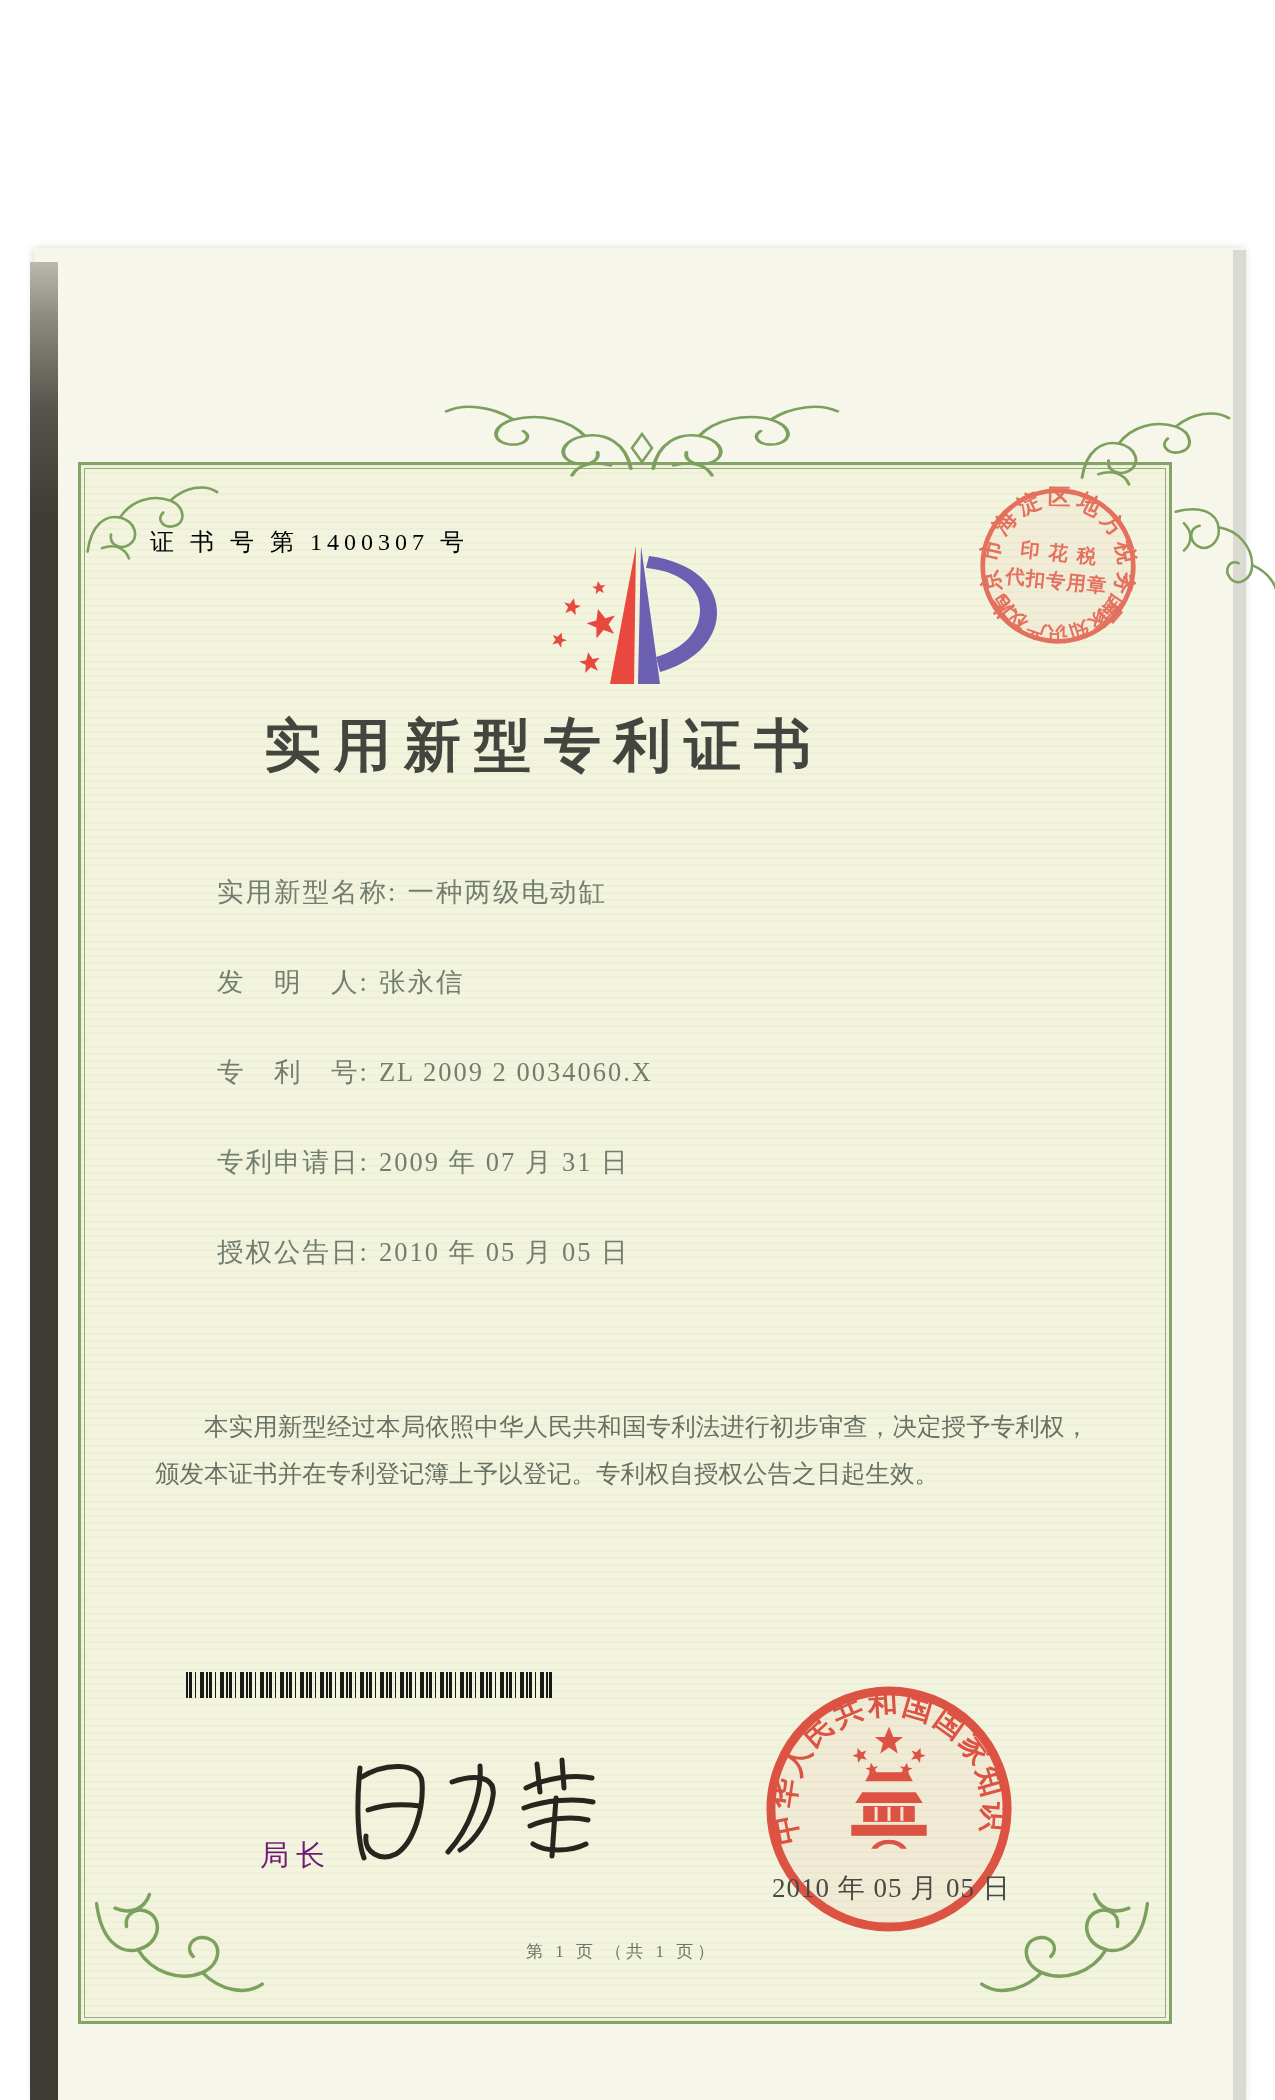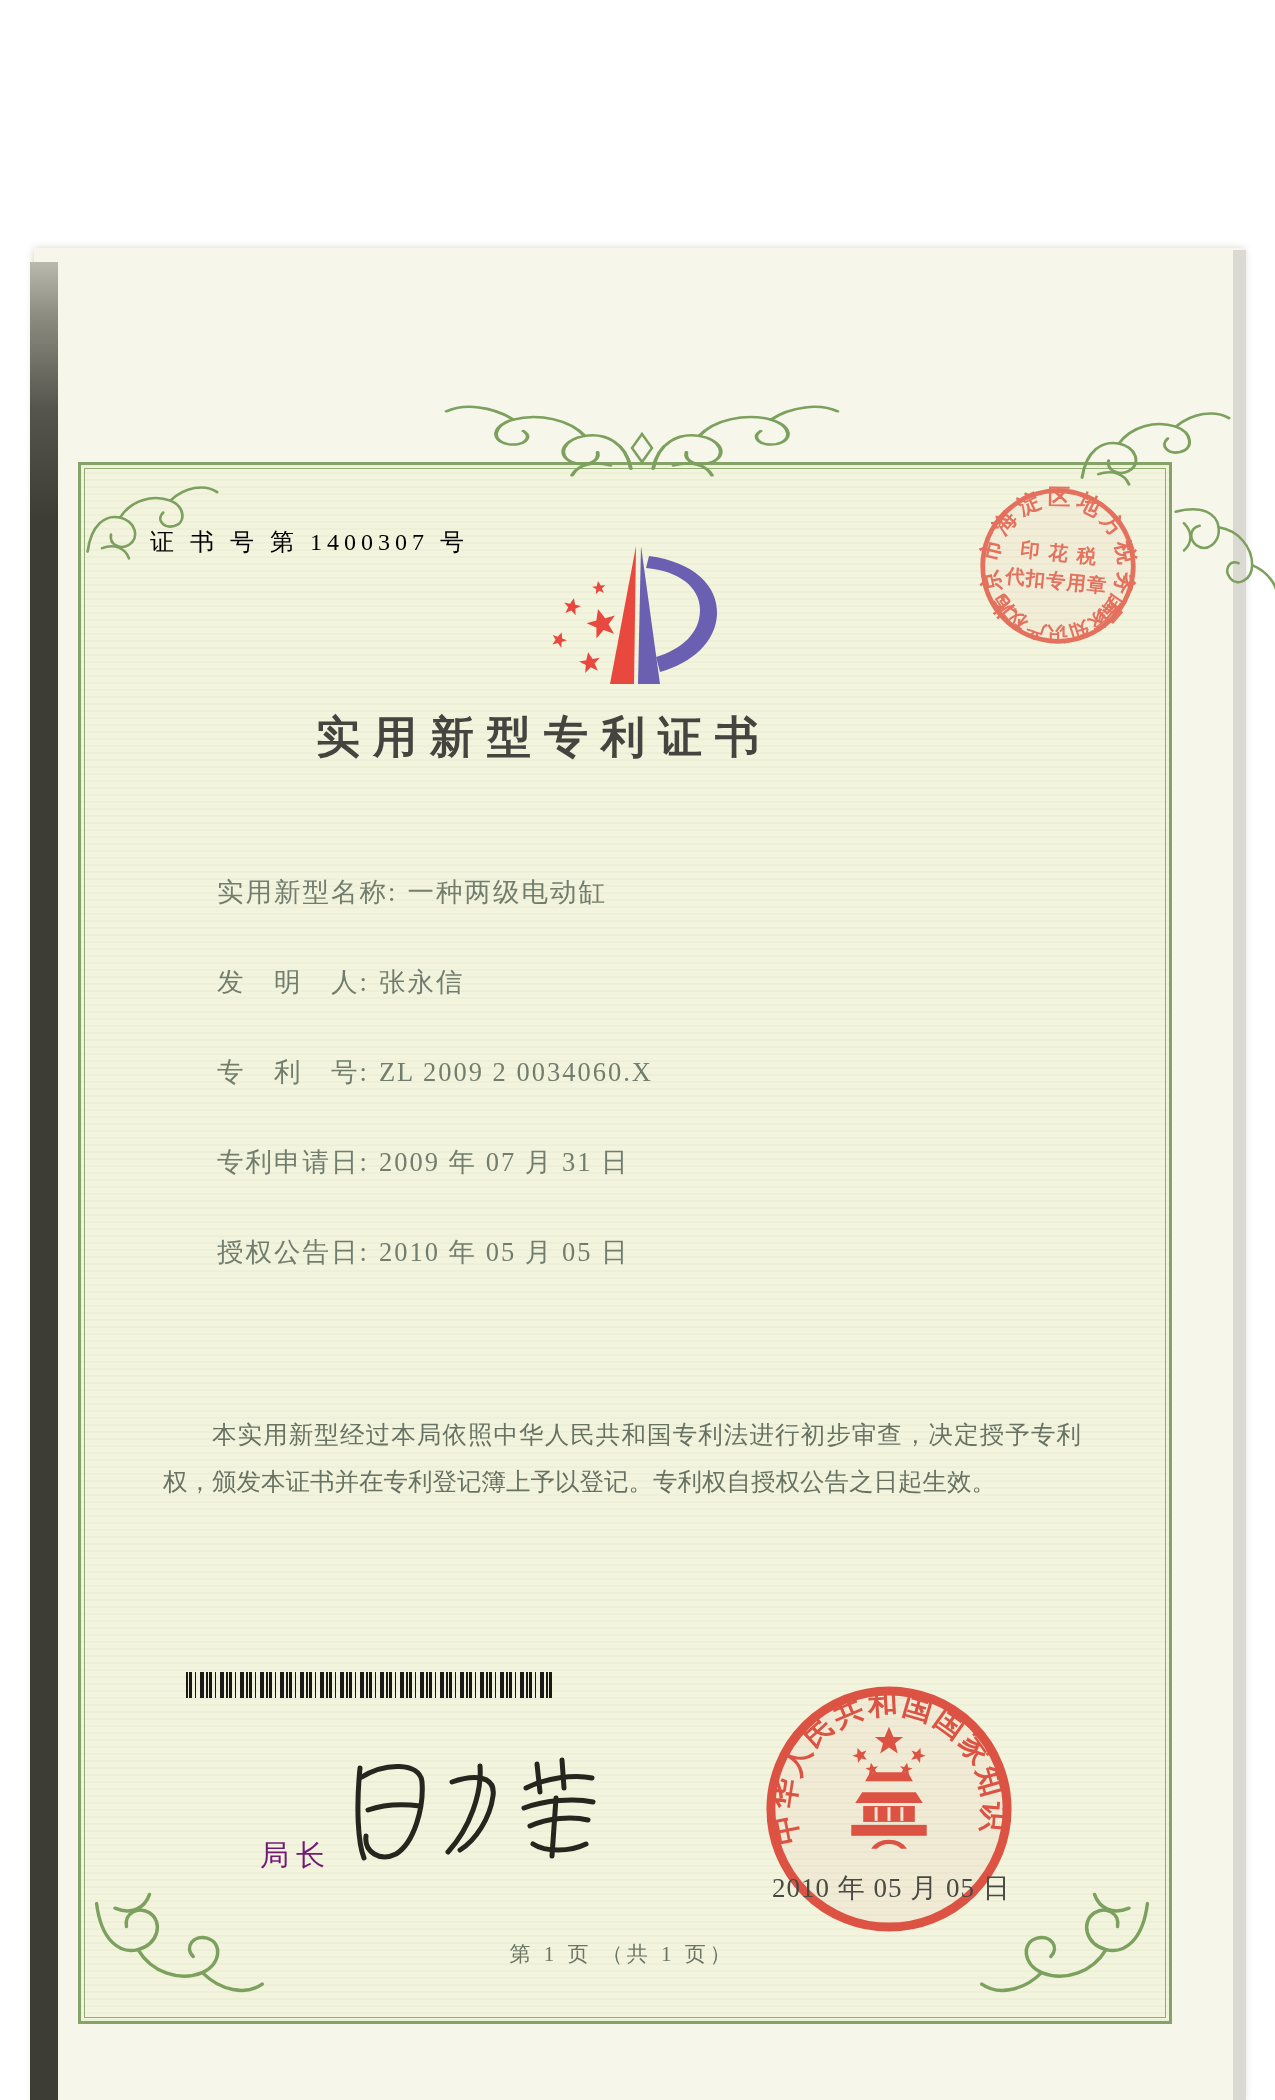--- a/index.html
+++ b/index.html
@@ -35,42 +35,42 @@
     content:"";position:absolute;inset:0;pointer-events:none;
     background:repeating-linear-gradient(0deg,rgba(130,150,100,.05) 0 2px,transparent 2px 7px);
   }
   .ornaments{left:0;top:0;pointer-events:none;}
   
   .cert-no{
     left:150px;top:526px;font-size:24px;color:#000000;letter-spacing:5px;white-space:nowrap;
   }
   .title{
     left:78px;top:708px;width:932px;text-align:center;
-    font-size:44px;font-weight:600;color:#45453f;letter-spacing:13px;white-space:nowrap;
+    font-size:57px;font-weight:600;color:#45453f;letter-spacing:13px;white-space:nowrap;
   }
   .fields{left:180px;top:874px;width:900px;margin-left:37px;}
   .field-row{margin-bottom:54px;font-size:26.5px;color:#727d6e;letter-spacing:2px;white-space:nowrap;}
   .field-value{margin-left:10px;}
   .body-text{left:148px;top:1396px;width:948px;font-size:24.5px;line-height:47px;color:#687263;text-align:justify;}
-  .body-text p{margin:15px;text-indent:2em;}
+  .body-text p{margin:7px;text-indent:2em;}
   .barcode{
     left:186px;top:1672px;width:368px;height:26px;
     background:repeating-linear-gradient(90deg,
       #191915 0 2px,transparent 2px 3px,
       #191915 3px 6px,transparent 6px 9px,
       #191915 9px 10px,transparent 10px 14px,
       #191915 14px 18px,transparent 18px 20px);
   }
   .director-label{left:260px;top:1836px;font-size:29px;color:#701a75;letter-spacing:7px;white-space:nowrap;}
   .signature-svg{left:330px;top:1748px;}
   .seal-svg{left:760px;top:1680px;}
   .seal-date{left:772px;top:1870px;width:250px;font-size:27px;color:#4a4a44;letter-spacing:1px;white-space:nowrap;z-index:5;}
   .stamp-svg{left:972px;top:480px;transform:rotate(6deg);}
   .logo-svg{left:552px;top:536px;}
-  .footer{left:78px;top:1940px;width:1088px;text-align:center;font-size:21px;color:#6b7565;letter-spacing:4px;}
+  .footer{left:78px;top:1940px;width:1088px;text-align:center;font-size:17px;color:#6b7565;letter-spacing:4px;}
   .sr-only{position:absolute;width:1px;height:1px;overflow:hidden;clip:rect(0 0 0 0);}
 </style>
 </head>
 <body>
 
 <div class="abs paper"></div>
 <div class="abs edge-left-dark"></div>
 <div class="abs edge-right"></div>
 
 <div class="abs frame-outer">

